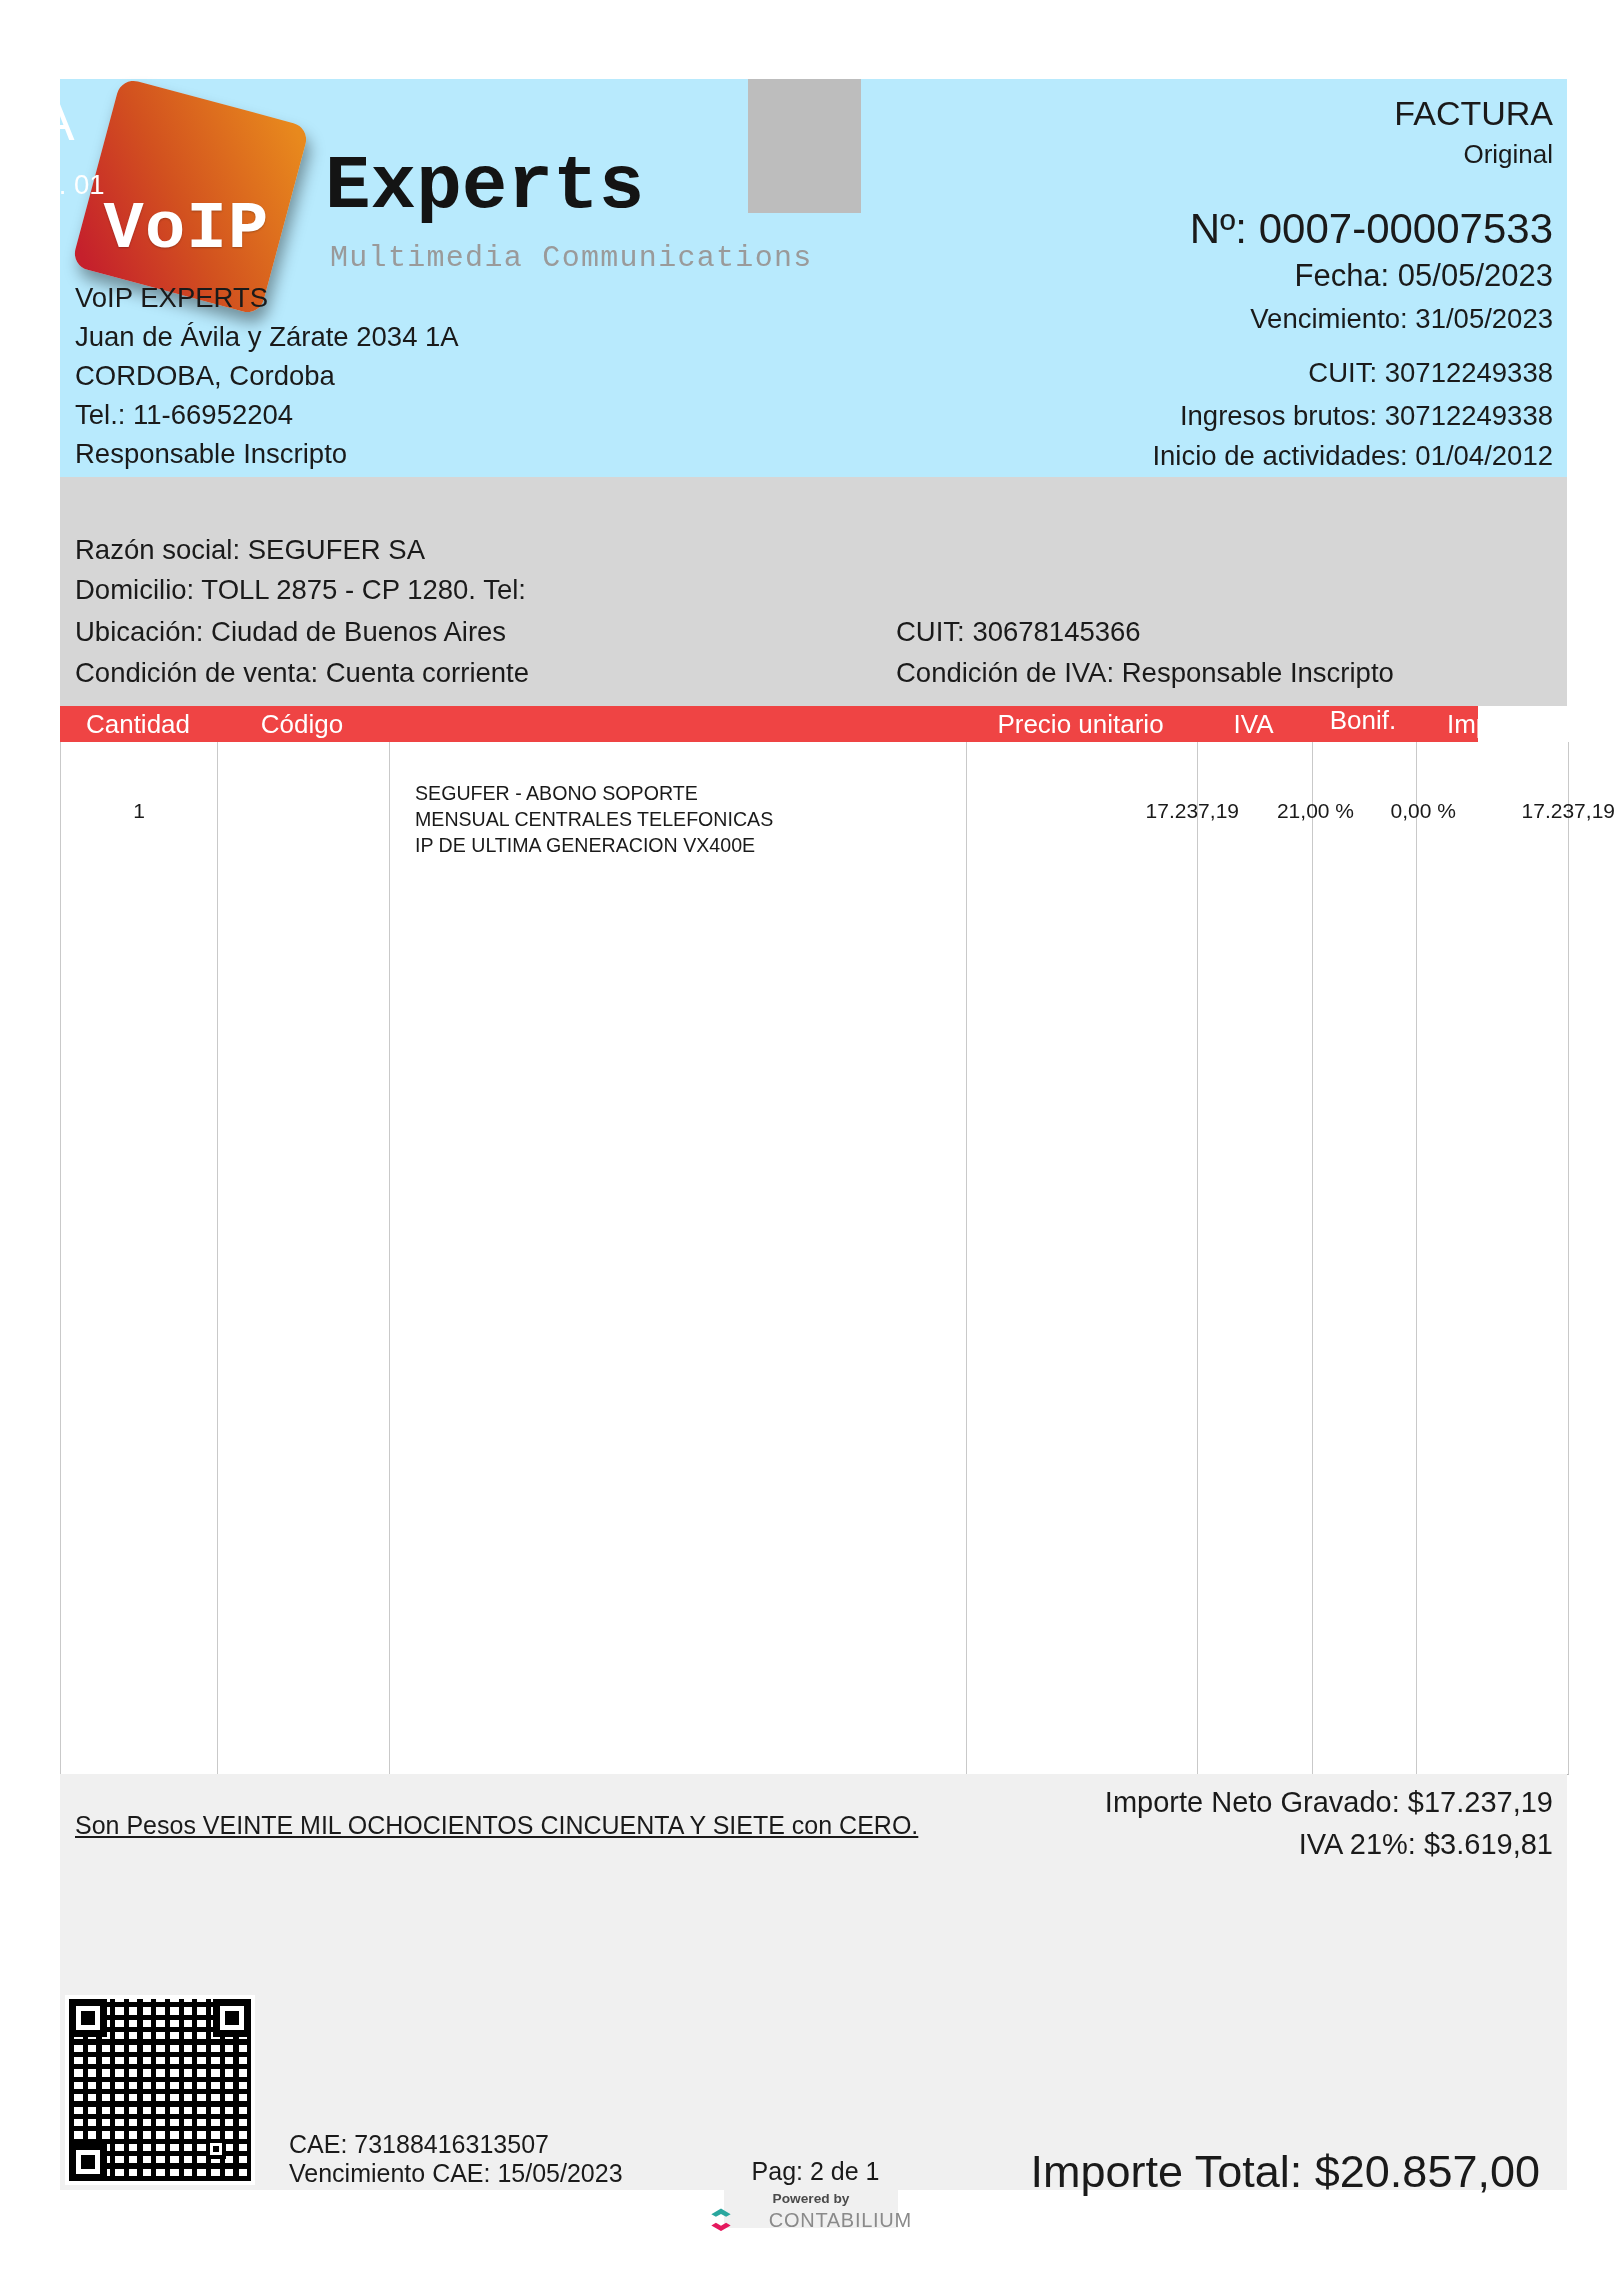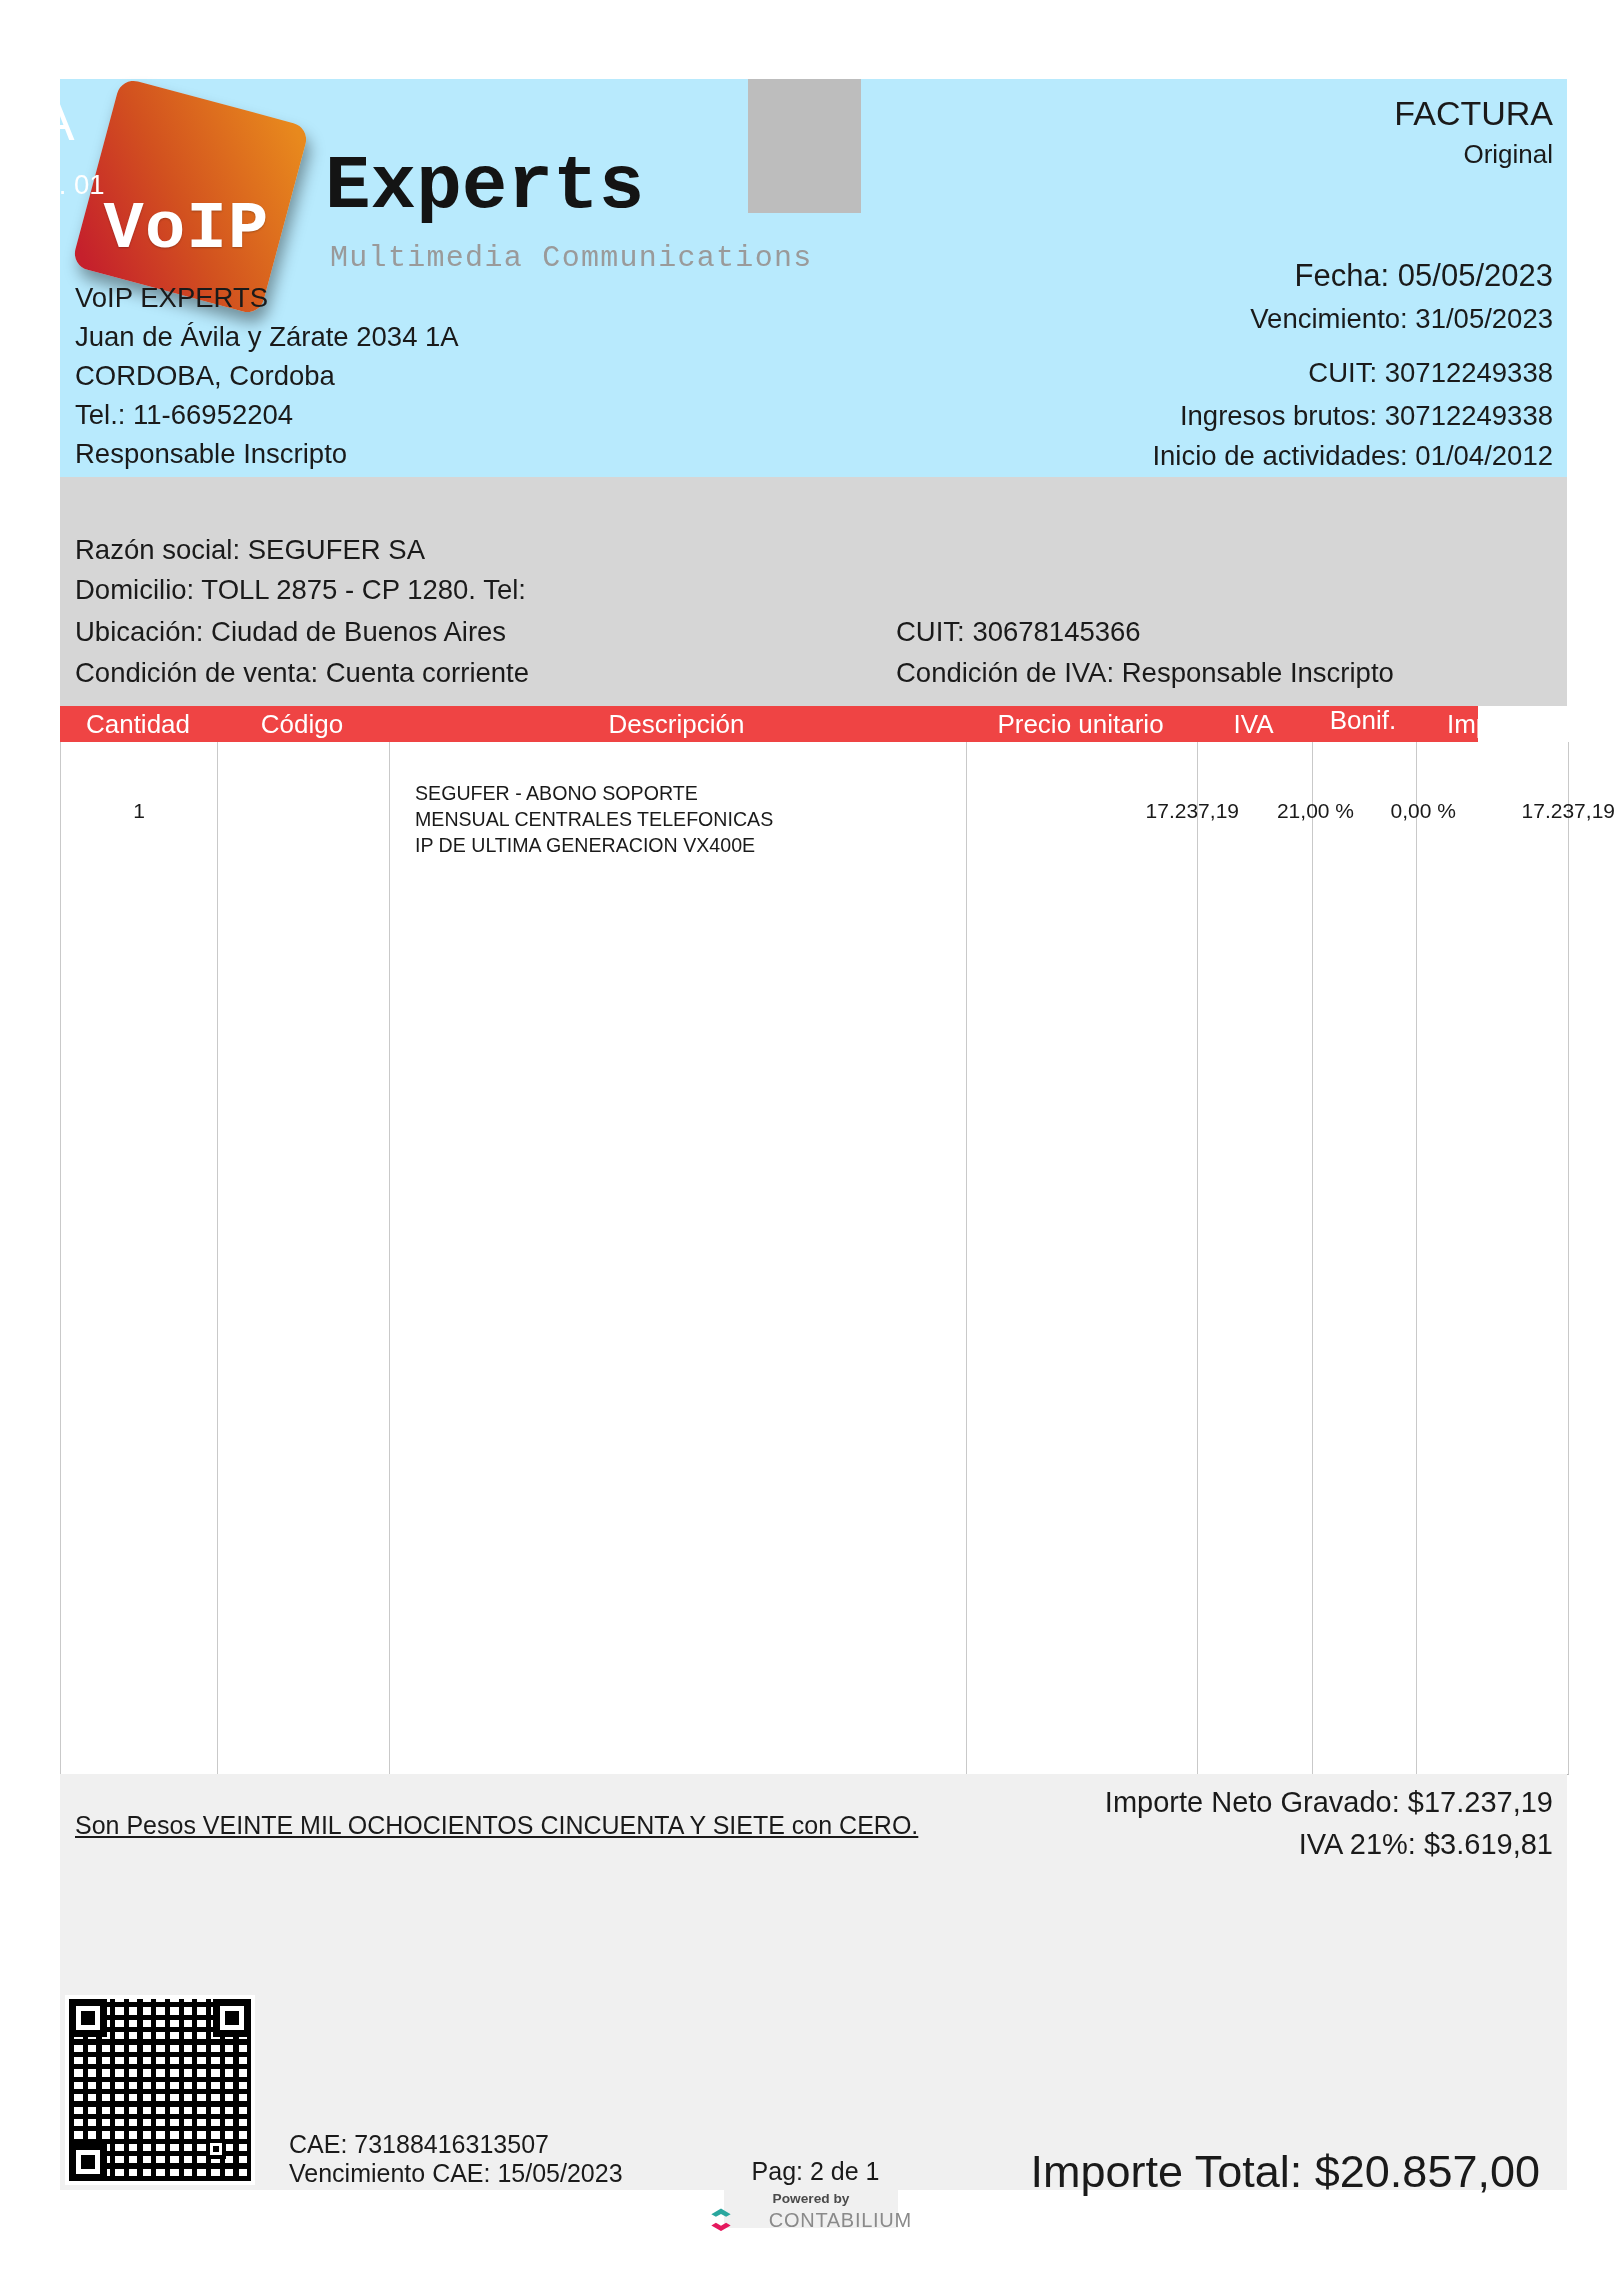--- a/index.html
+++ b/index.html
@@ -149,38 +149,38 @@
     <div>Tel.: 11-66952204</div>
     <div>Responsable Inscripto</div>
   </div>
 
   <div class="abs type-box"></div>
   <div class="abs type-letter">A</div>
   <div class="abs type-code">Cod. 01</div>
 
   <div class="abs hdr-right hdr-doc">FACTURA</div>
   <div class="abs hdr-right hdr-copy">Original</div>
+  <div class="abs hdr-right hdr-num">Nº: 0007-00007533</div>
   <div class="abs hdr-right hdr-date">Fecha: 05/05/2023</div>
   <div class="abs hdr-right hdr-due">Vencimiento: 31/05/2023</div>
   <div class="abs hdr-right hdr-cuit">CUIT: 30712249338</div>
   <div class="abs hdr-right hdr-gross">Ingresos brutos: 30712249338</div>
   <div class="abs hdr-right hdr-activity">Inicio de actividades: 01/04/2012</div>
 
   <div class="abs client-block"></div>
   <div class="abs client-line" style="top:536px;">Razón social: SEGUFER SA</div>
   <div class="abs client-line" style="top:576px;">Domicilio: TOLL 2875  - CP 1280. Tel:</div>
   <div class="abs client-line" style="top:618px;">Ubicación:  Ciudad de Buenos Aires</div>
   <div class="abs client-line" style="top:659px;">Condición de venta: Cuenta corriente</div>
   <div class="abs client-line2" style="top:618px;">CUIT: 30678145366</div>
   <div class="abs client-line2" style="top:659px;">Condición de IVA: Responsable Inscripto</div>
 
   <div class="abs table-header">
     <div class="th th-qty">Cantidad</div>
     <div class="th th-code">Código</div>
-    <div class="th th-desc">Descripción</div>
     <div class="th th-price">Precio unitario</div>
     <div class="th th-iva">IVA</div>
     <div class="th th-bonif">Bonif.</div>
     <div class="th th-amount">Importe</div>
   </div>
 
   <div class="abs table-body">
     <div class="vline v1"></div>
     <div class="vline v2"></div>
     <div class="vline v3"></div>

